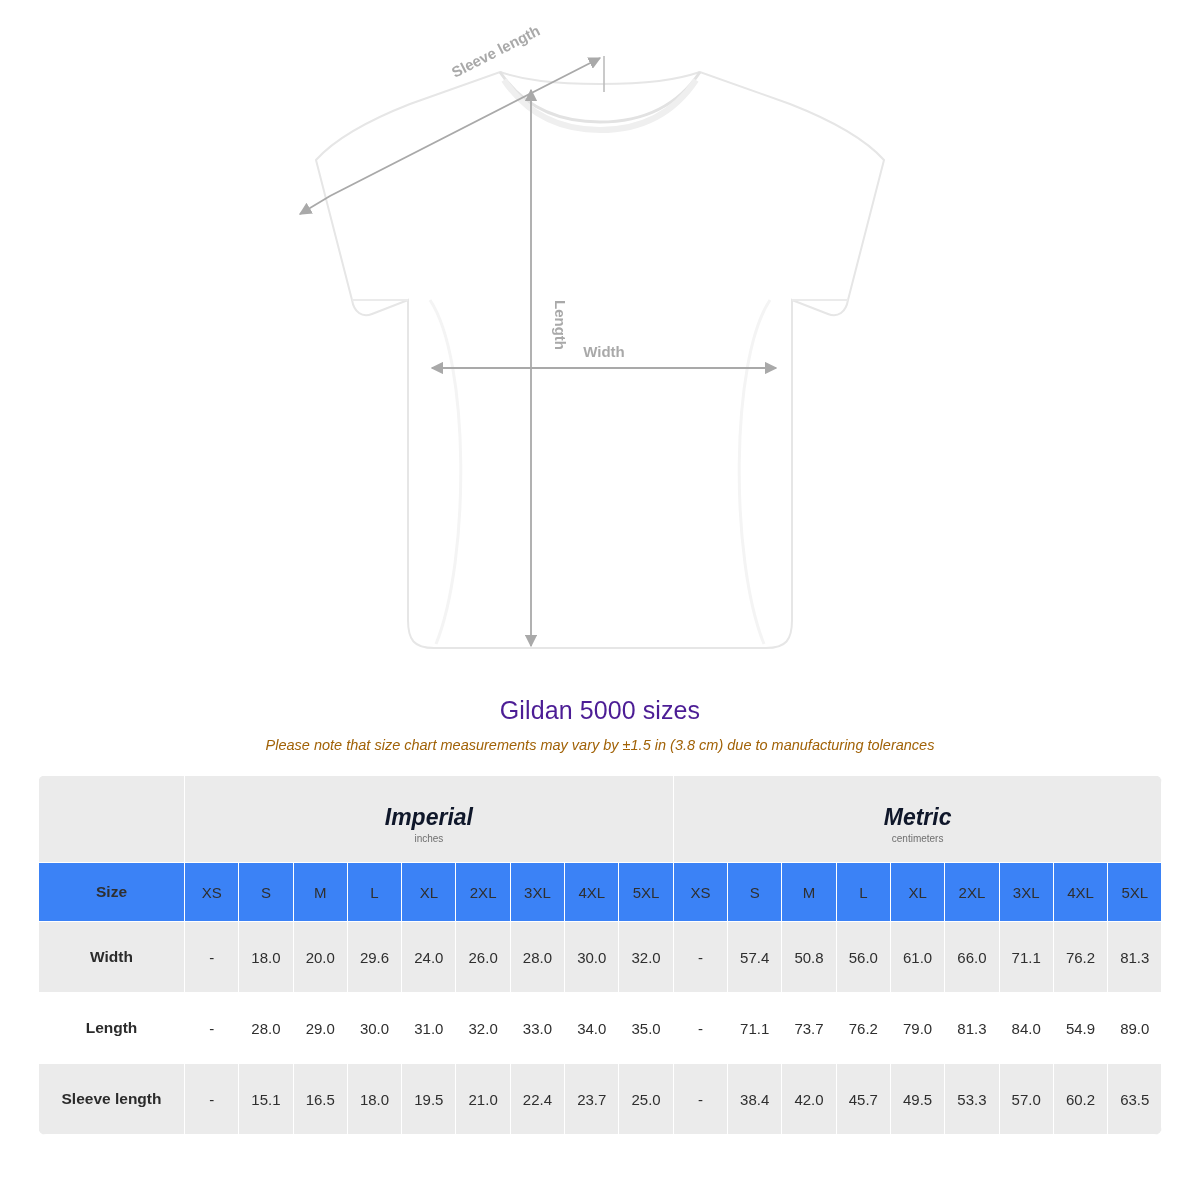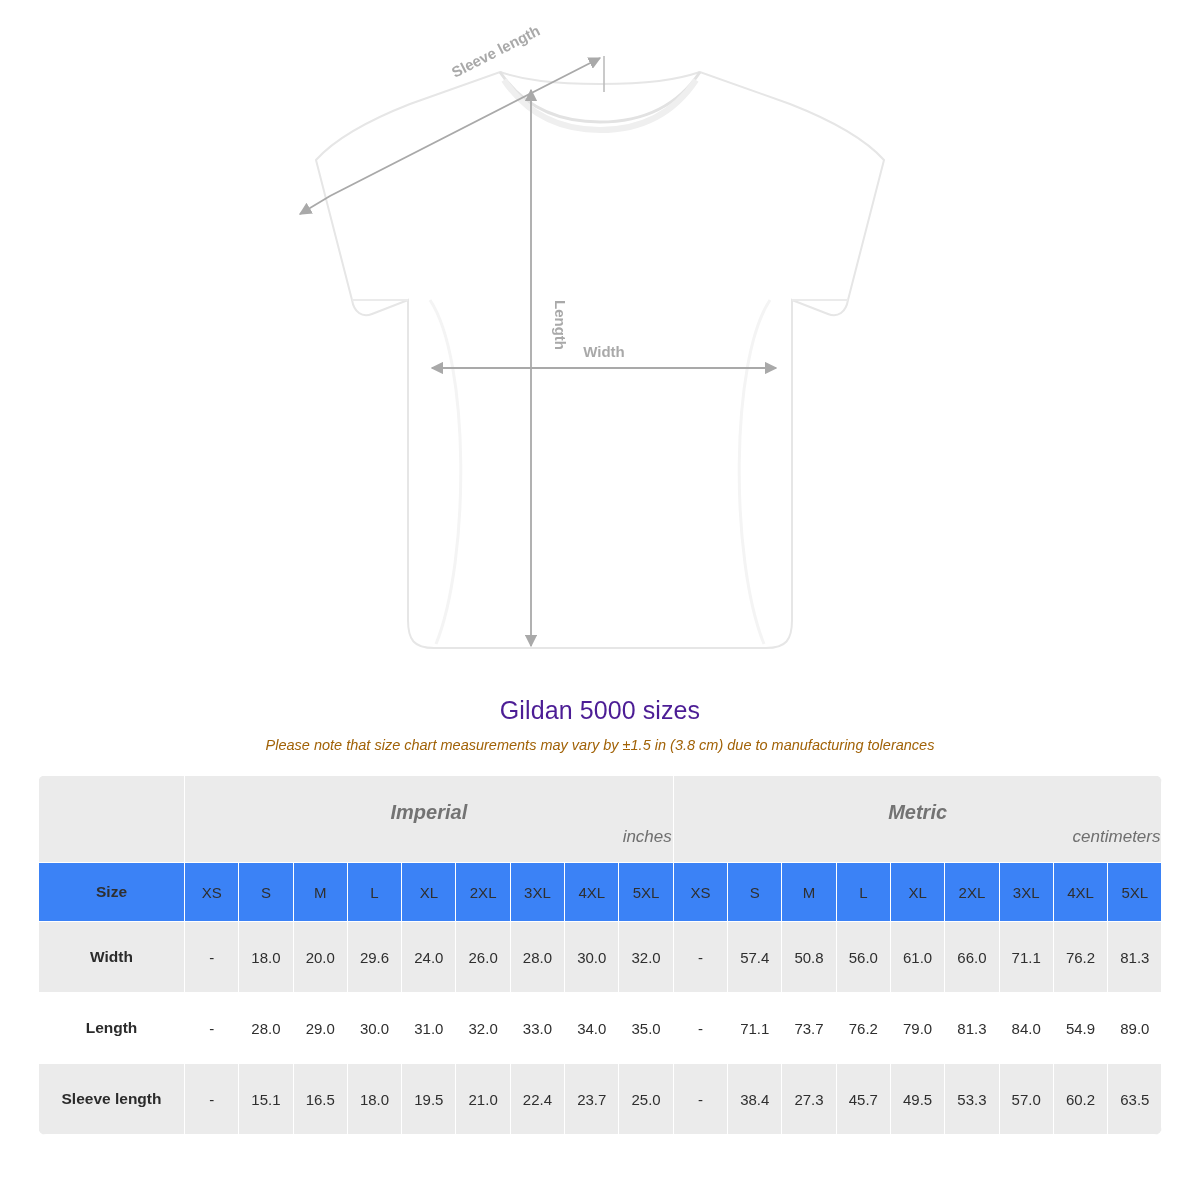--- a/index.html
+++ b/index.html
@@ -67,33 +67,31 @@
     color: #2f2f2f;
   }
   
   .unit-row td {
     background: #ebebeb;
     height: 84px;
     vertical-align: middle;
     border-top-left-radius: 0;
   }
   .unit-name {
-    font-size: 20px;
+    font-size: 23px;
     font-weight: bold;
     font-style: italic;
-    color: #737373;
+    color: #0f172a;
     line-height: 1.25;
     margin-top: 9px;
   }
   .unit-sub {
-    font-size: 17px;
-    font-style: italic;
+    font-size: 10px;
     color: #6f6f6f;
     margin-top: 2px;
-    text-align: right;
   }
   .unit-row td.corner {
     background: #ebebeb;
   }
 
   
   .size-row td {
     background: #3b82f6;
     height: 56px;
     font-size: 15px;
@@ -309,21 +307,21 @@
         <td>15.1</td>
         <td>16.5</td>
         <td>18.0</td>
         <td>19.5</td>
         <td>21.0</td>
         <td>22.4</td>
         <td>23.7</td>
         <td>25.0</td>
         <td>-</td>
         <td>38.4</td>
-        <td>27.3</td>
+        <td>42.0</td>
         <td>45.7</td>
         <td>49.5</td>
         <td>53.3</td>
         <td>57.0</td>
         <td>60.2</td>
         <td>63.5</td>
       </tr>
     </tbody>
       </table>
   </div>

